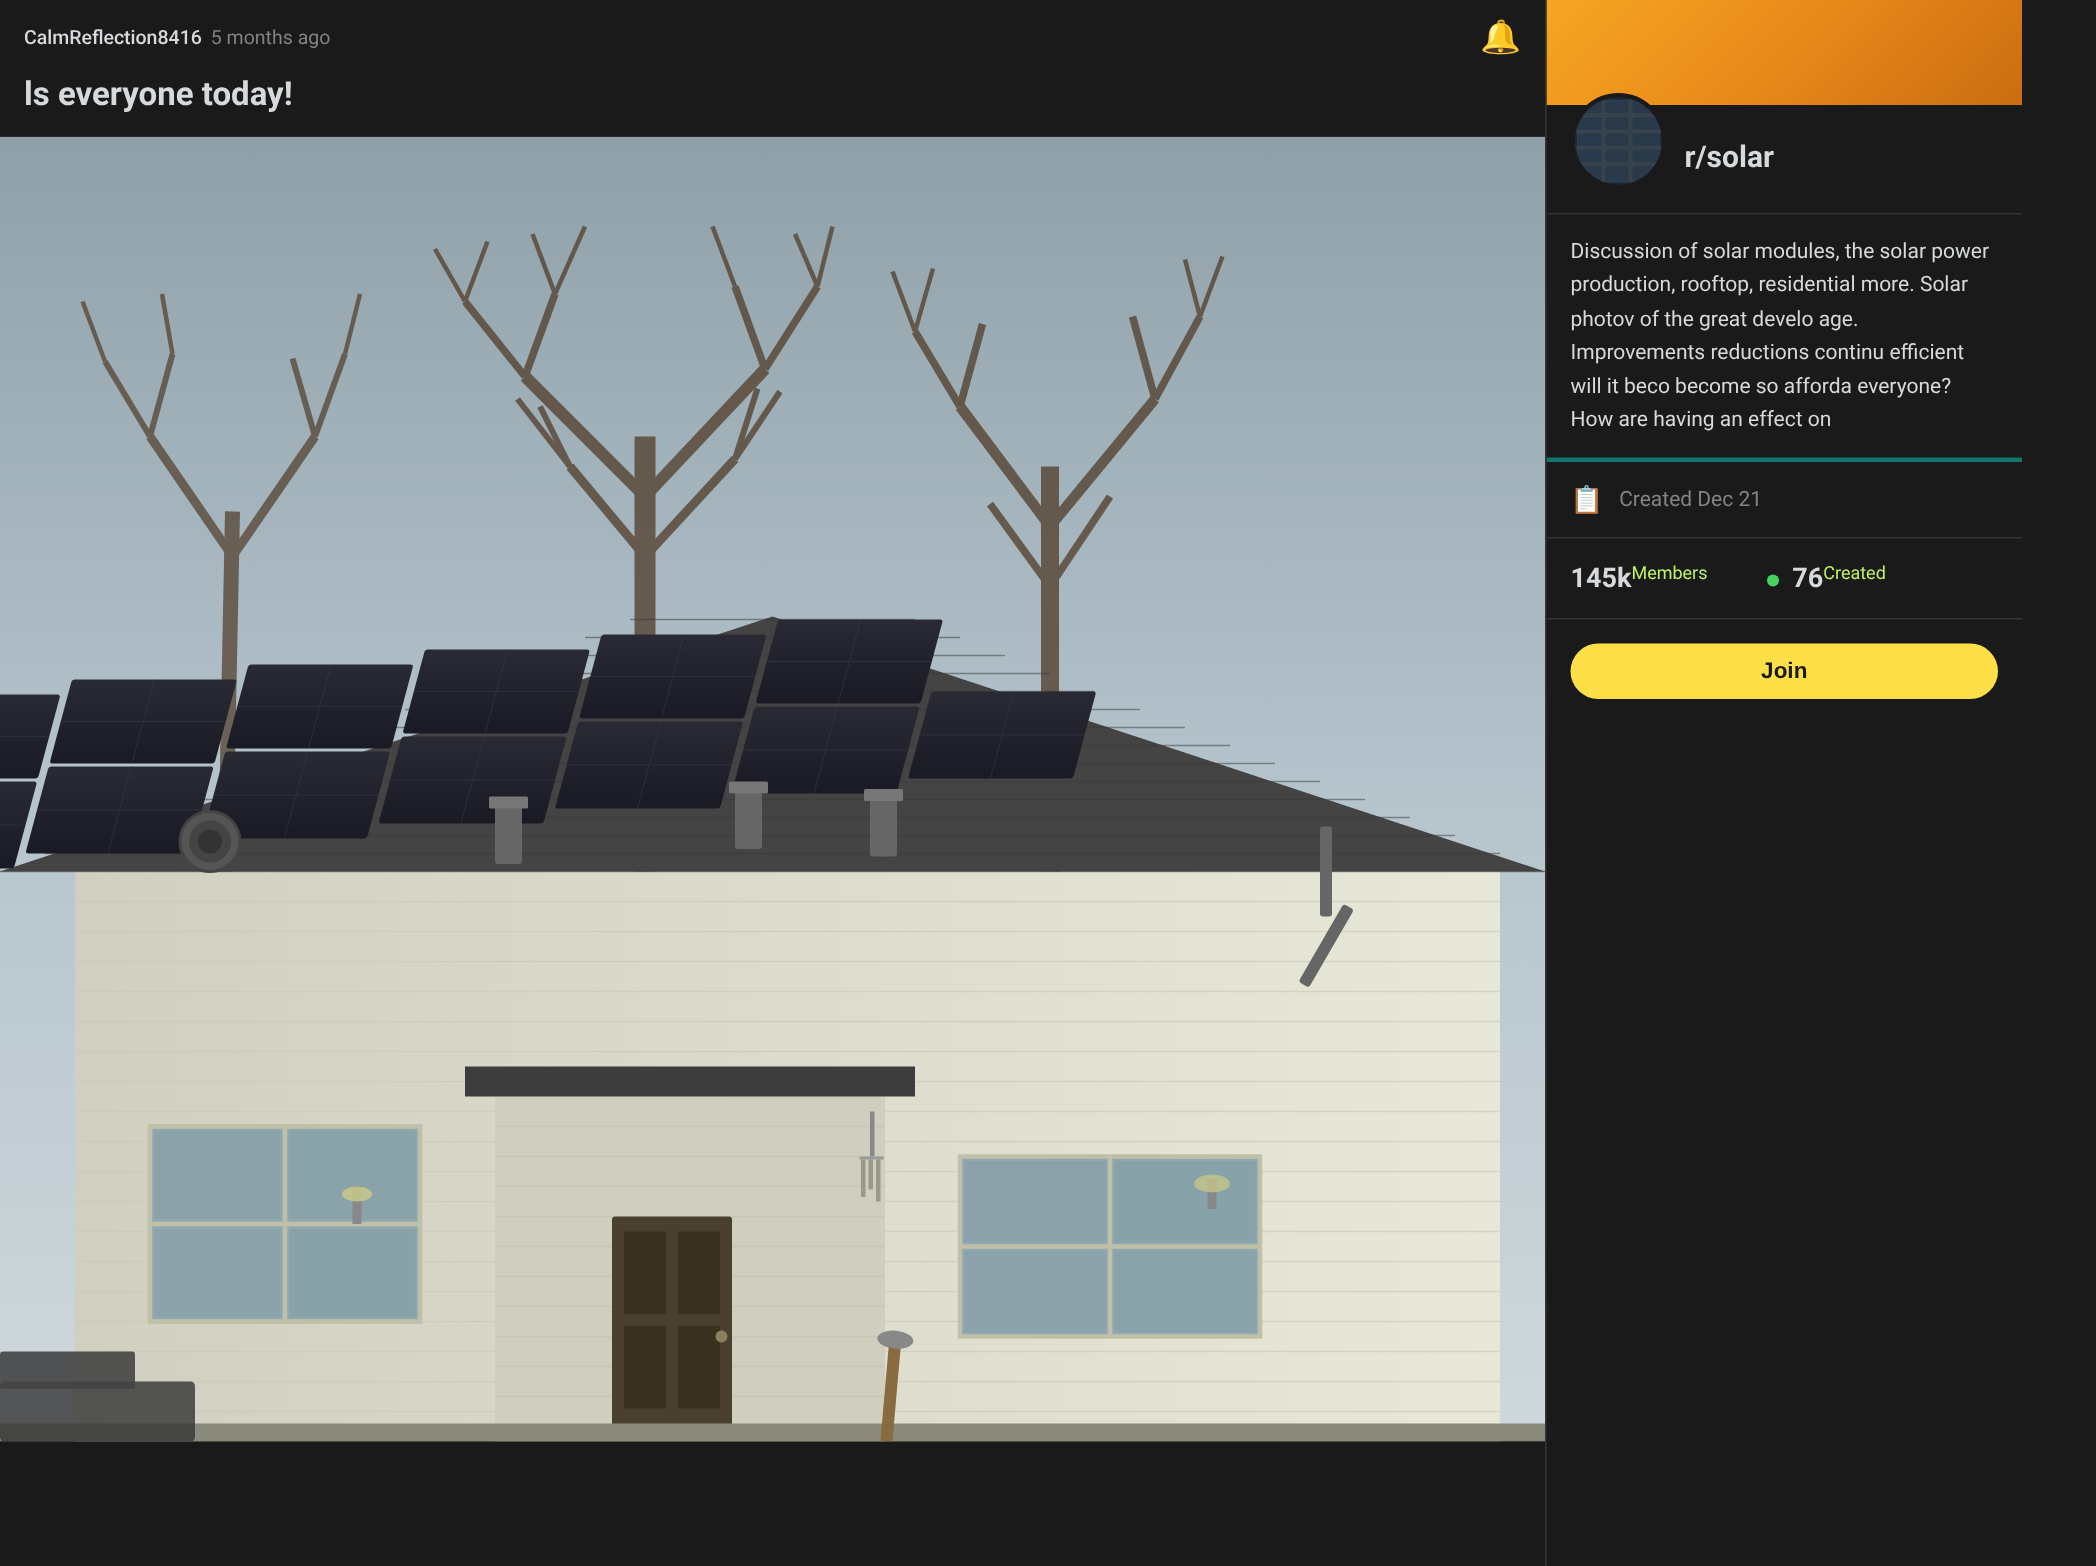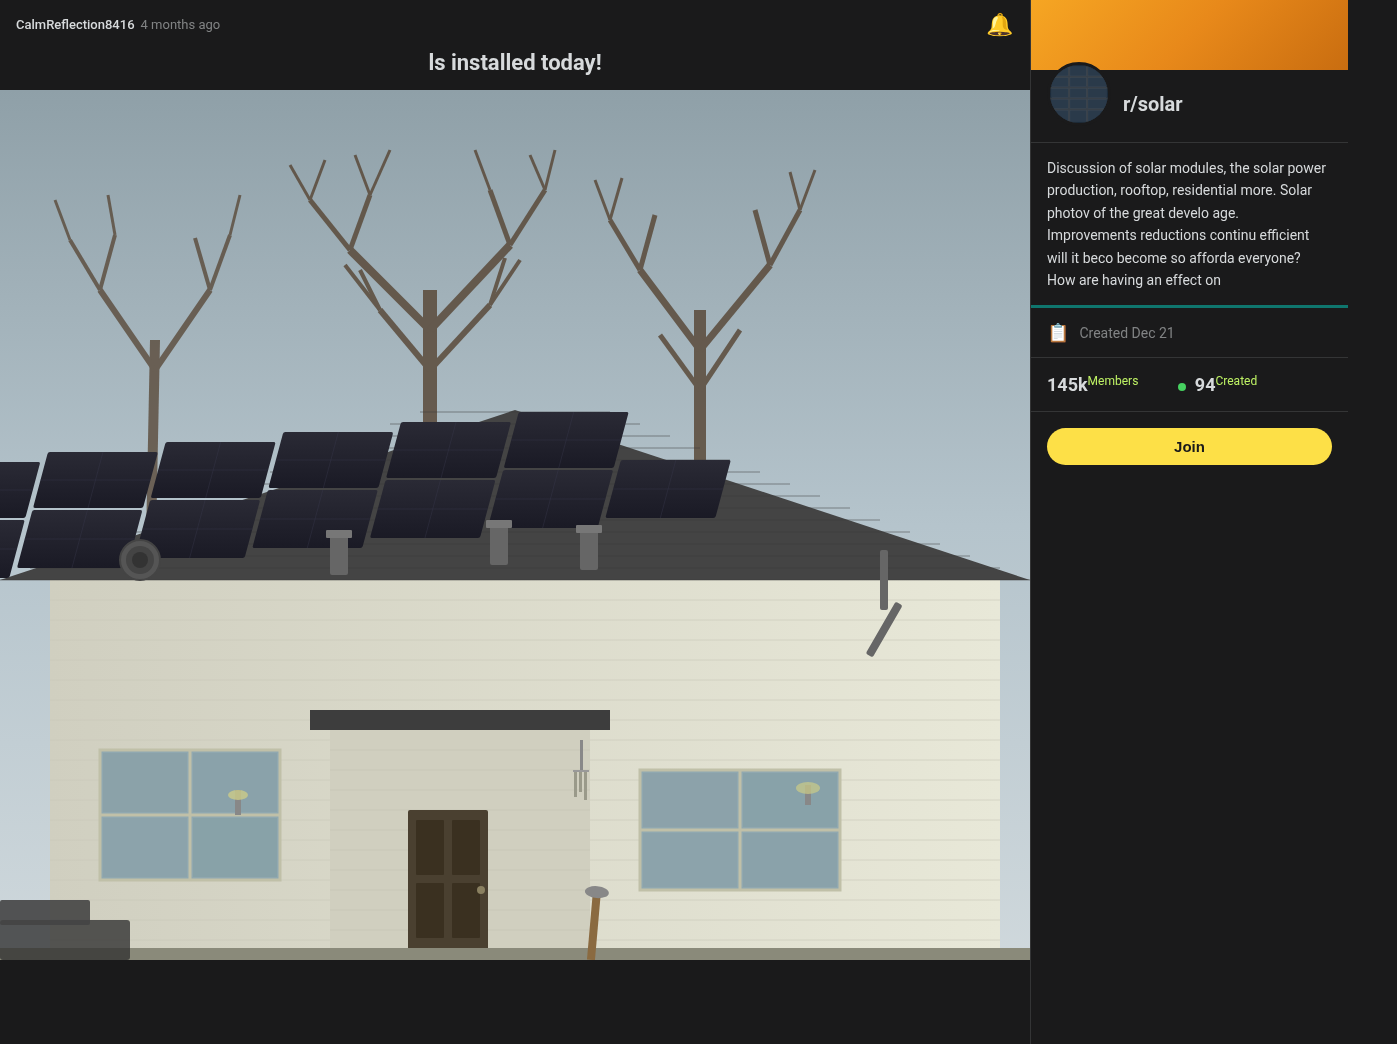--- a/index.html
+++ b/index.html
@@ -12,21 +12,20 @@
       display: flex;
     }
 
     
     .main-area {
       width: 1030px;
       height: 1044px;
       background: #1a1a1b;
       position: relative;
       overflow: hidden;
-      text-align: center;
     }
 
     .post-header {
       padding: 12px 16px;
       display: flex;
       align-items: center;
       justify-content: space-between;
       background: #1a1a1b;
     }
 
@@ -187,26 +186,26 @@
       overflow: hidden;
     }
   </style>
 </head>
 <body>
 
 <div class="main-area">
   <div class="post-header">
     <div class="post-meta">
       <span class="post-author">CalmReflection8416</span>
-      <span class="post-time">4 months ago</span>
+      <span class="post-time">5 months ago</span>
     </div>
     <span class="bell-icon">🔔</span>
   </div>
 
-  <div class="post-title">ls installed today!</div>
+  <div class="post-title">ls everyone today!</div>
 
   <div class="photo-scene">
     <svg width="1030" height="870" viewBox="0 0 1030 870" xmlns="http://www.w3.org/2000/svg">
 
       <defs>
         <linearGradient id="skyGrad" x1="0" y1="0" x2="0" y2="1">
           <stop offset="0%" stop-color="#8fa0a8"></stop>
           <stop offset="50%" stop-color="#b5c4cc"></stop>
           <stop offset="100%" stop-color="#cfd8dc"></stop>
         </linearGradient>
@@ -508,21 +507,21 @@
   </div>
 
   <div class="stats-row">
     <div class="stat-item">
       <span class="stat-number">145k</span>
       <span class="stat-label">Members</span>
     </div>
     <div class="stat-item">
       <span class="stat-number">
         <span class="online-dot"></span>
-        <span>94</span>
+        <span>76</span>
       </span>
       <span class="stat-label">Created</span>
     </div>
   </div>
 
   <div class="join-button-container">
     <button class="join-button">Join</button>
   </div>
 </div>
 

